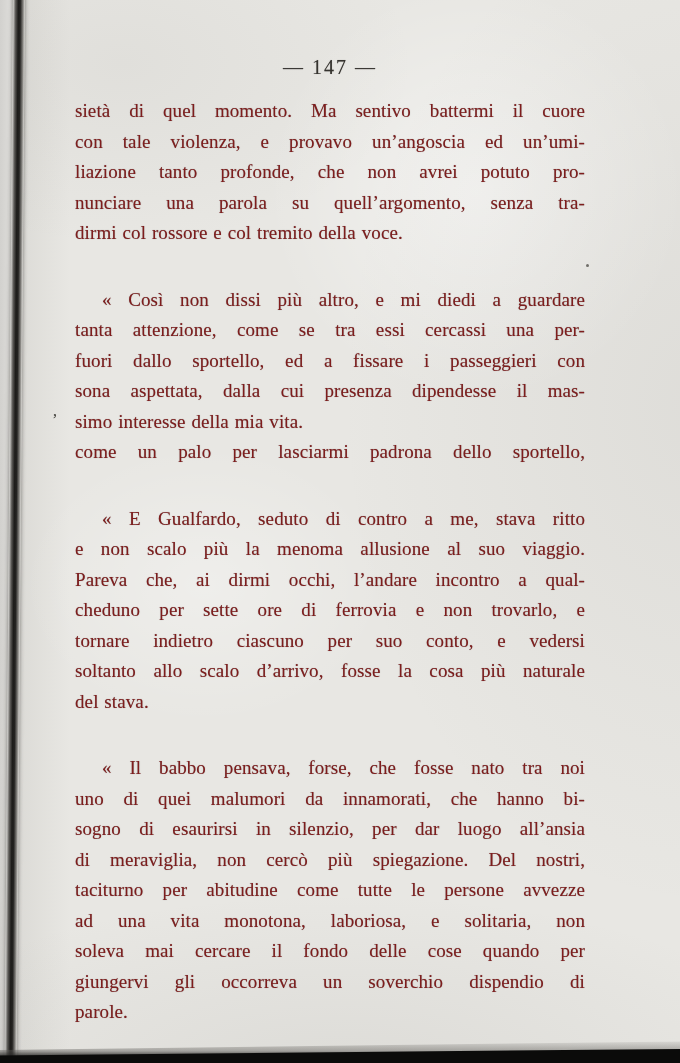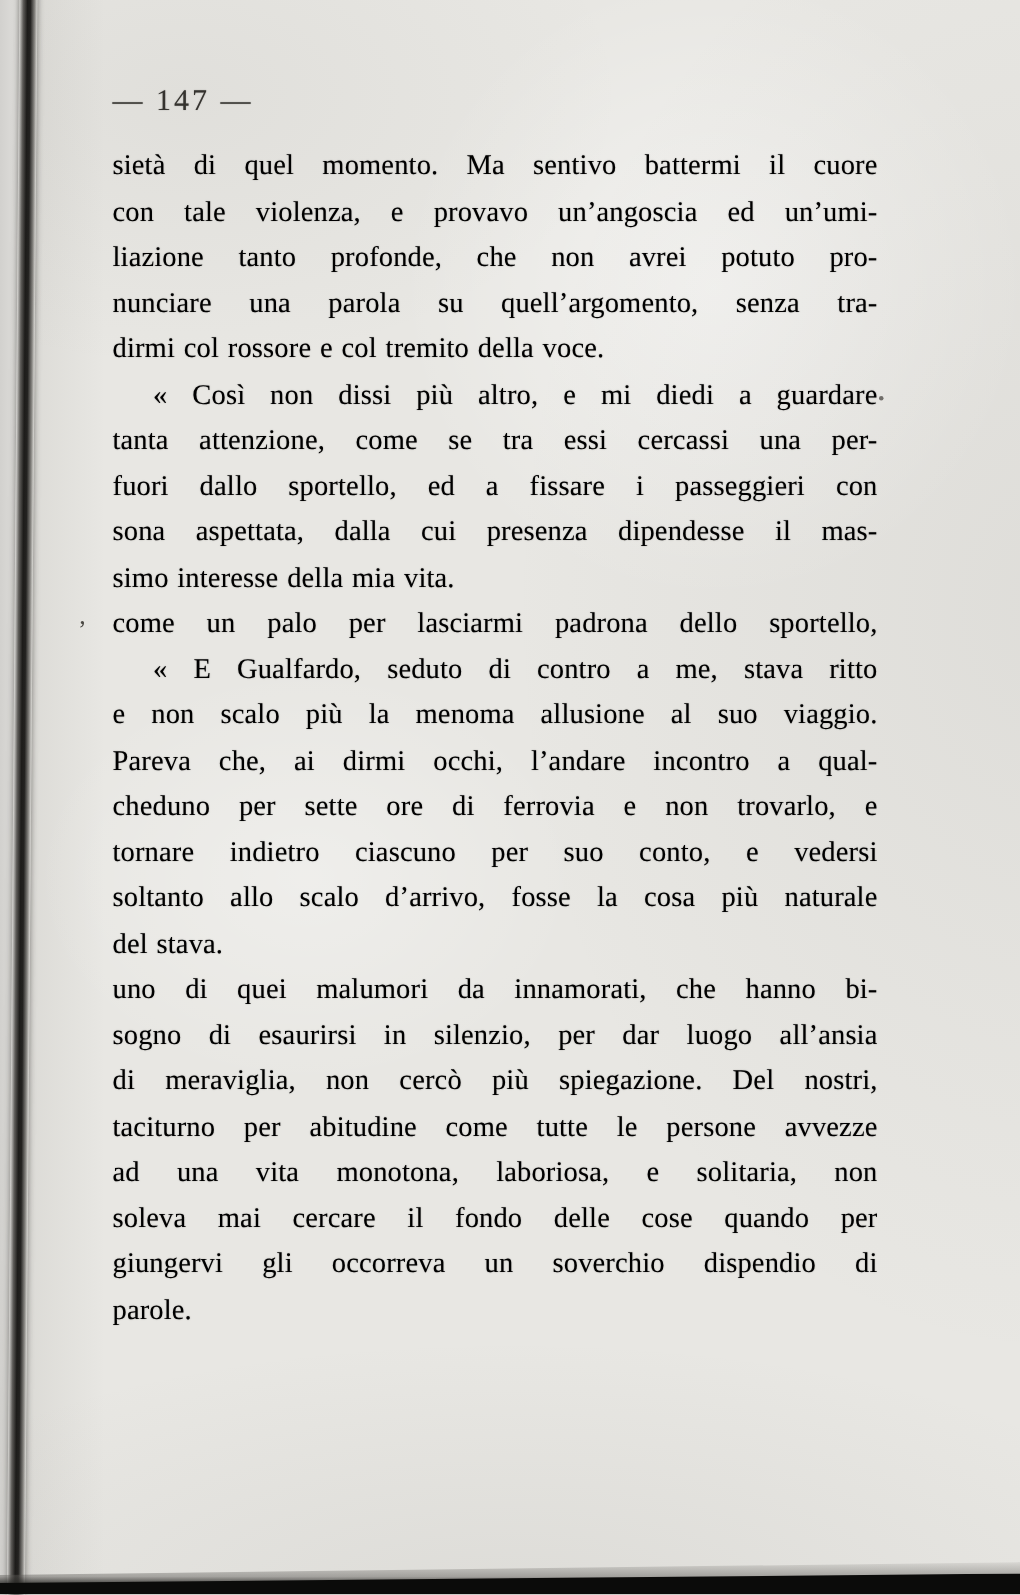--- a/index.html
+++ b/index.html
@@ -63,47 +63,49 @@
     position: absolute;
     left: 0; bottom: 0;
     width: 100%; height: 20px;
     background: #0b0b0a;
     clip-path: polygon(0 62%, 100% 30%, 100% 100%, 0 100%);
   }
   .pagenum {
     position: absolute;
     left: 75px; top: 56px;
     width: 510px;
+    text-align: center;
     font-size: 20px;
     letter-spacing: 2px;
     color: #35332f;
     text-shadow: 0 0 0.8px rgba(53,51,47,0.45);
   }
   .text {
     position: absolute;
     left: 75px; top: 96px;
     width: 510px;
     font-size: 19px;
-    color: #000000;
+    color: #7f1d1d;
     text-shadow: 0 0 0.8px rgba(46,44,41,0.5);
     letter-spacing: 0.1px;
     word-spacing: 1px;
   }
   .line {
     line-height: 30.5px;
     max-height: 31px;
     overflow: hidden;
     text-align: justify;
     text-align-last: left;
   }
   .line.fill {
     text-align-last: justify;
   }
   .line.indent {
     padding-left: 27px;
+    margin-top: 36px;
   }
   .stray {
     position: absolute;
     left: 52px; top: 410px;
     font-size: 17px;
     color: #4a4843;
   }
   .speck {
     position: absolute;
     left: 586px; top: 264px;
@@ -143,20 +145,21 @@
         <div class="line fill">come un palo per lasciarmi padrona dello sportello,</div>
         <div class="line fill indent">« E Gualfardo, seduto di contro a me, stava ritto</div>
         <div class="line fill">e non scalo più la menoma allusione al suo viaggio.</div>
         <div class="line fill">Pareva che, ai dirmi occhi, l’andare incontro a qual-</div>
         <div class="line fill">cheduno per sette ore di ferrovia e non trovarlo, e</div>
         <div class="line fill">tornare indietro ciascuno per suo conto, e vedersi</div>
         <div class="line fill">soltanto allo scalo d’arrivo, fosse la cosa più naturale</div>
         <div class="line">del stava.</div>
       </div>
       <div>
+        <div class="line fill indent">« Il babbo pensava, forse, che fosse nato tra noi</div>
         <div class="line fill">uno di quei malumori da innamorati, che hanno bi-</div>
         <div class="line fill">sogno di esaurirsi in silenzio, per dar luogo all’ansia</div>
         <div class="line fill">di meraviglia, non cercò più spiegazione. Del nostri,</div>
         <div class="line fill">taciturno per abitudine come tutte le persone avvezze</div>
         <div class="line fill">ad una vita monotona, laboriosa, e solitaria, non</div>
         <div class="line fill">soleva mai cercare il fondo delle cose quando per</div>
         <div class="line fill">giungervi gli occorreva un soverchio dispendio di</div>
         <div class="line">parole.</div>
       </div>
     </div>

